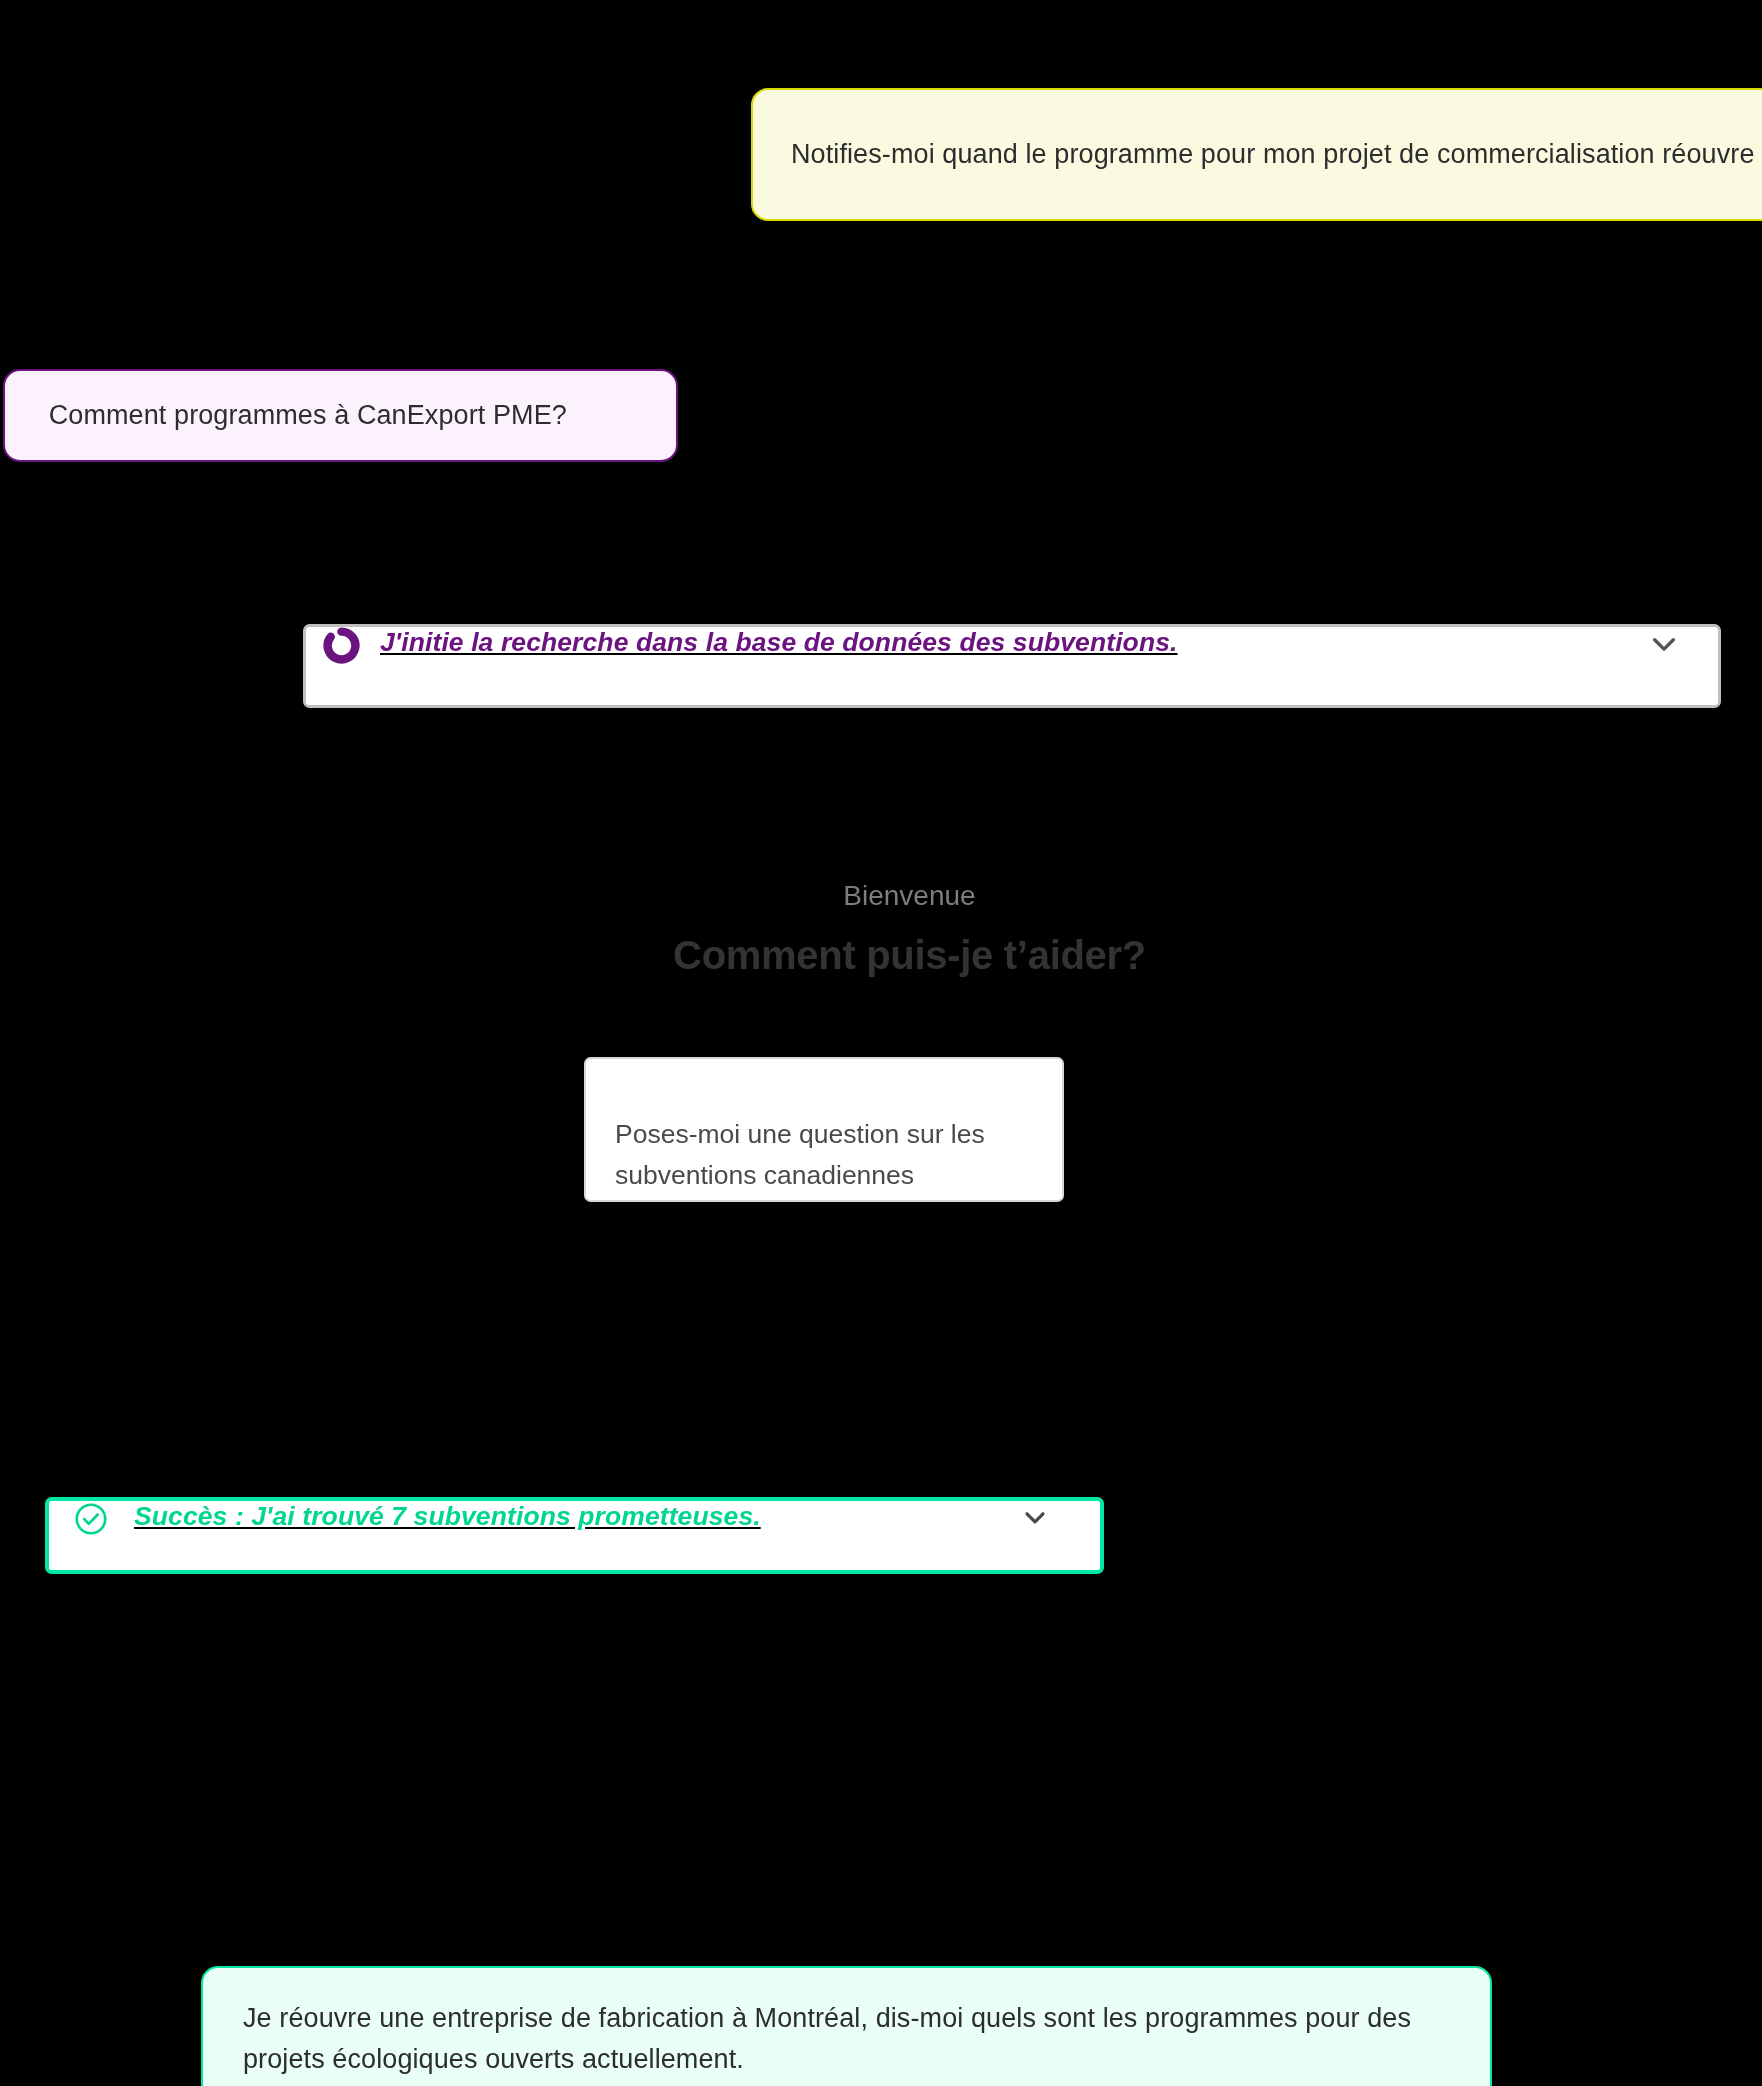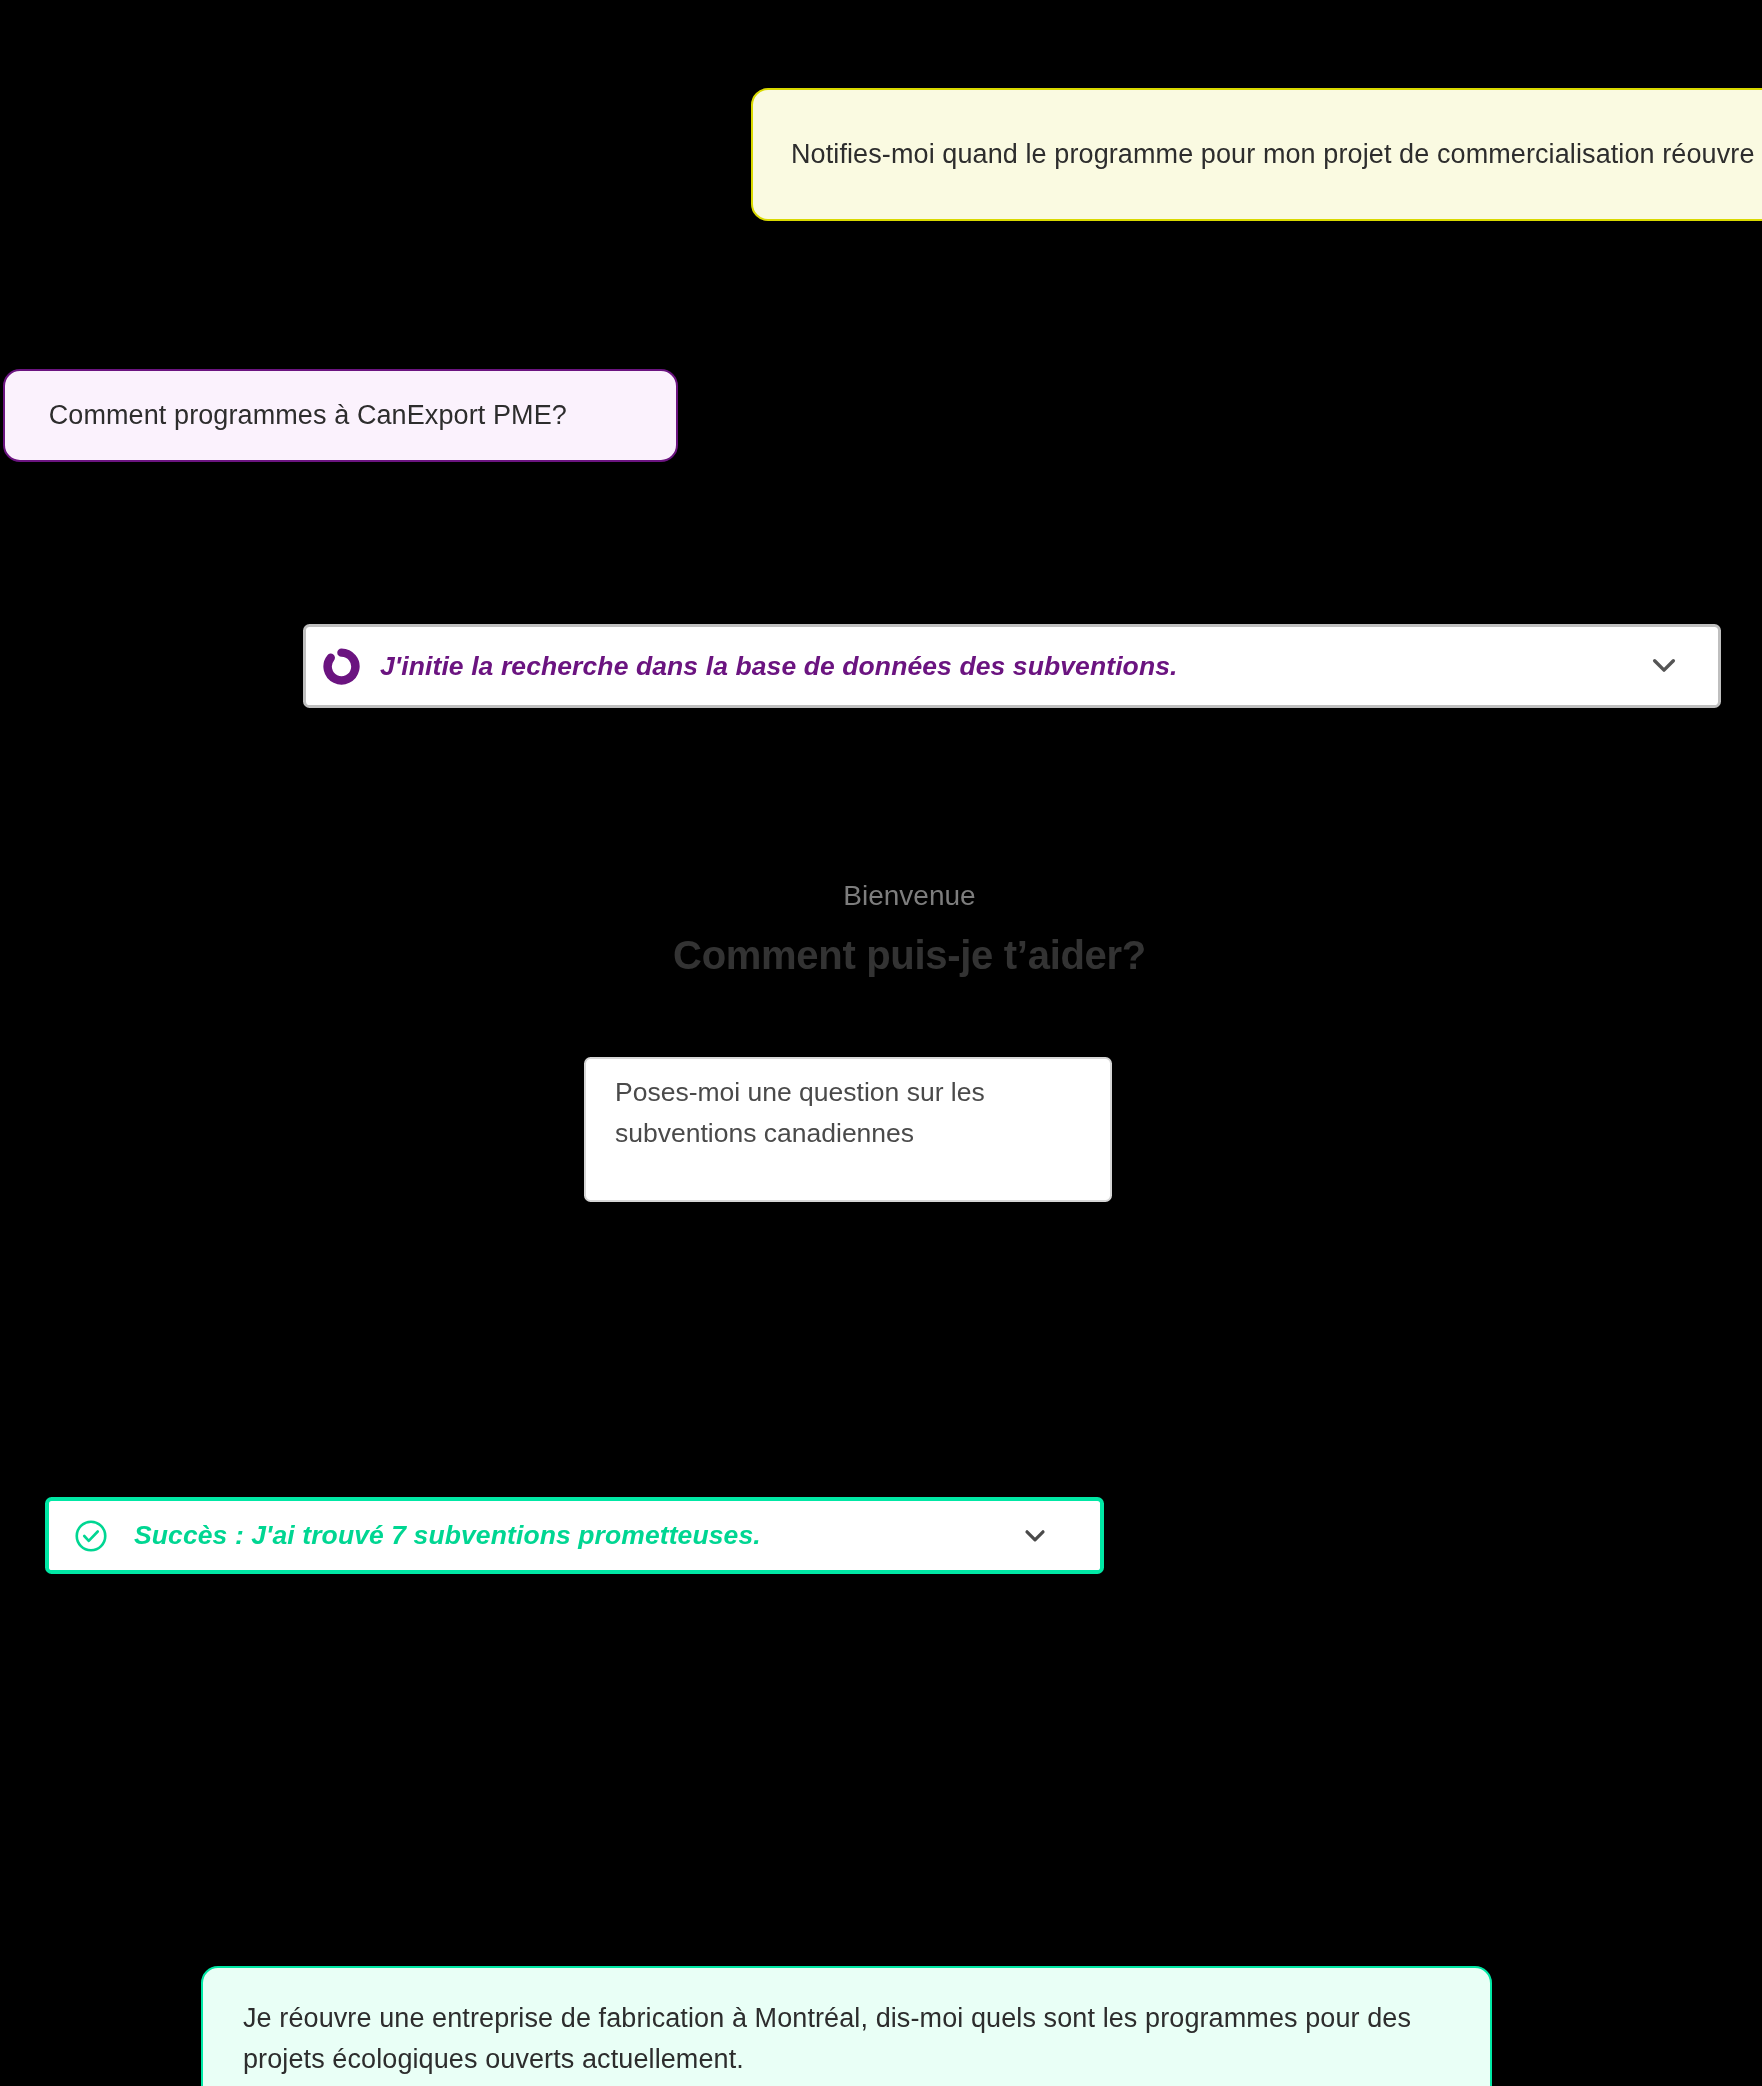--- a/index.html
+++ b/index.html
@@ -69,21 +69,22 @@
   }
 
   
   .status-panel {
     position: absolute;
     box-sizing: border-box;
     background: #FFFFFF;
     border-style: solid;
     border-radius: 6.6px;
     display: flex;
-    align-items: center;
+    align-items: flex-start;
+    text-decoration: underline;
   }
   .status-text {
     flex: 1 1 auto;
     font-style: italic;
     font-weight: bold;
     letter-spacing: 0.1px;
   }
   .chevron {
     flex: 0 0 auto;
     display: block;
@@ -158,29 +159,29 @@
     margin: 0;
     font-weight: bold;
     letter-spacing: -0.3px;
   }
 
   
   #prompt-card {
     position: absolute;
     left: 584px;
     top: 1057px;
-    width: 528px;
+    width: 480px;
     height: 145px;
     box-sizing: border-box;
     background: #FFFFFF;
     border: 2px solid #D6D6D6;
     border-radius: 6.6px;
     display: flex;
-    align-items: flex-start;
-    padding: 13px 29px;
+    align-items: flex-end;
+    padding: 4px 29px;
   }
   #prompt-card-text {
     font-size: 26.5px;
     line-height: 1.55;
     color: #4a4a4a;
   }
 </style>
 </head>
 <body>
 

